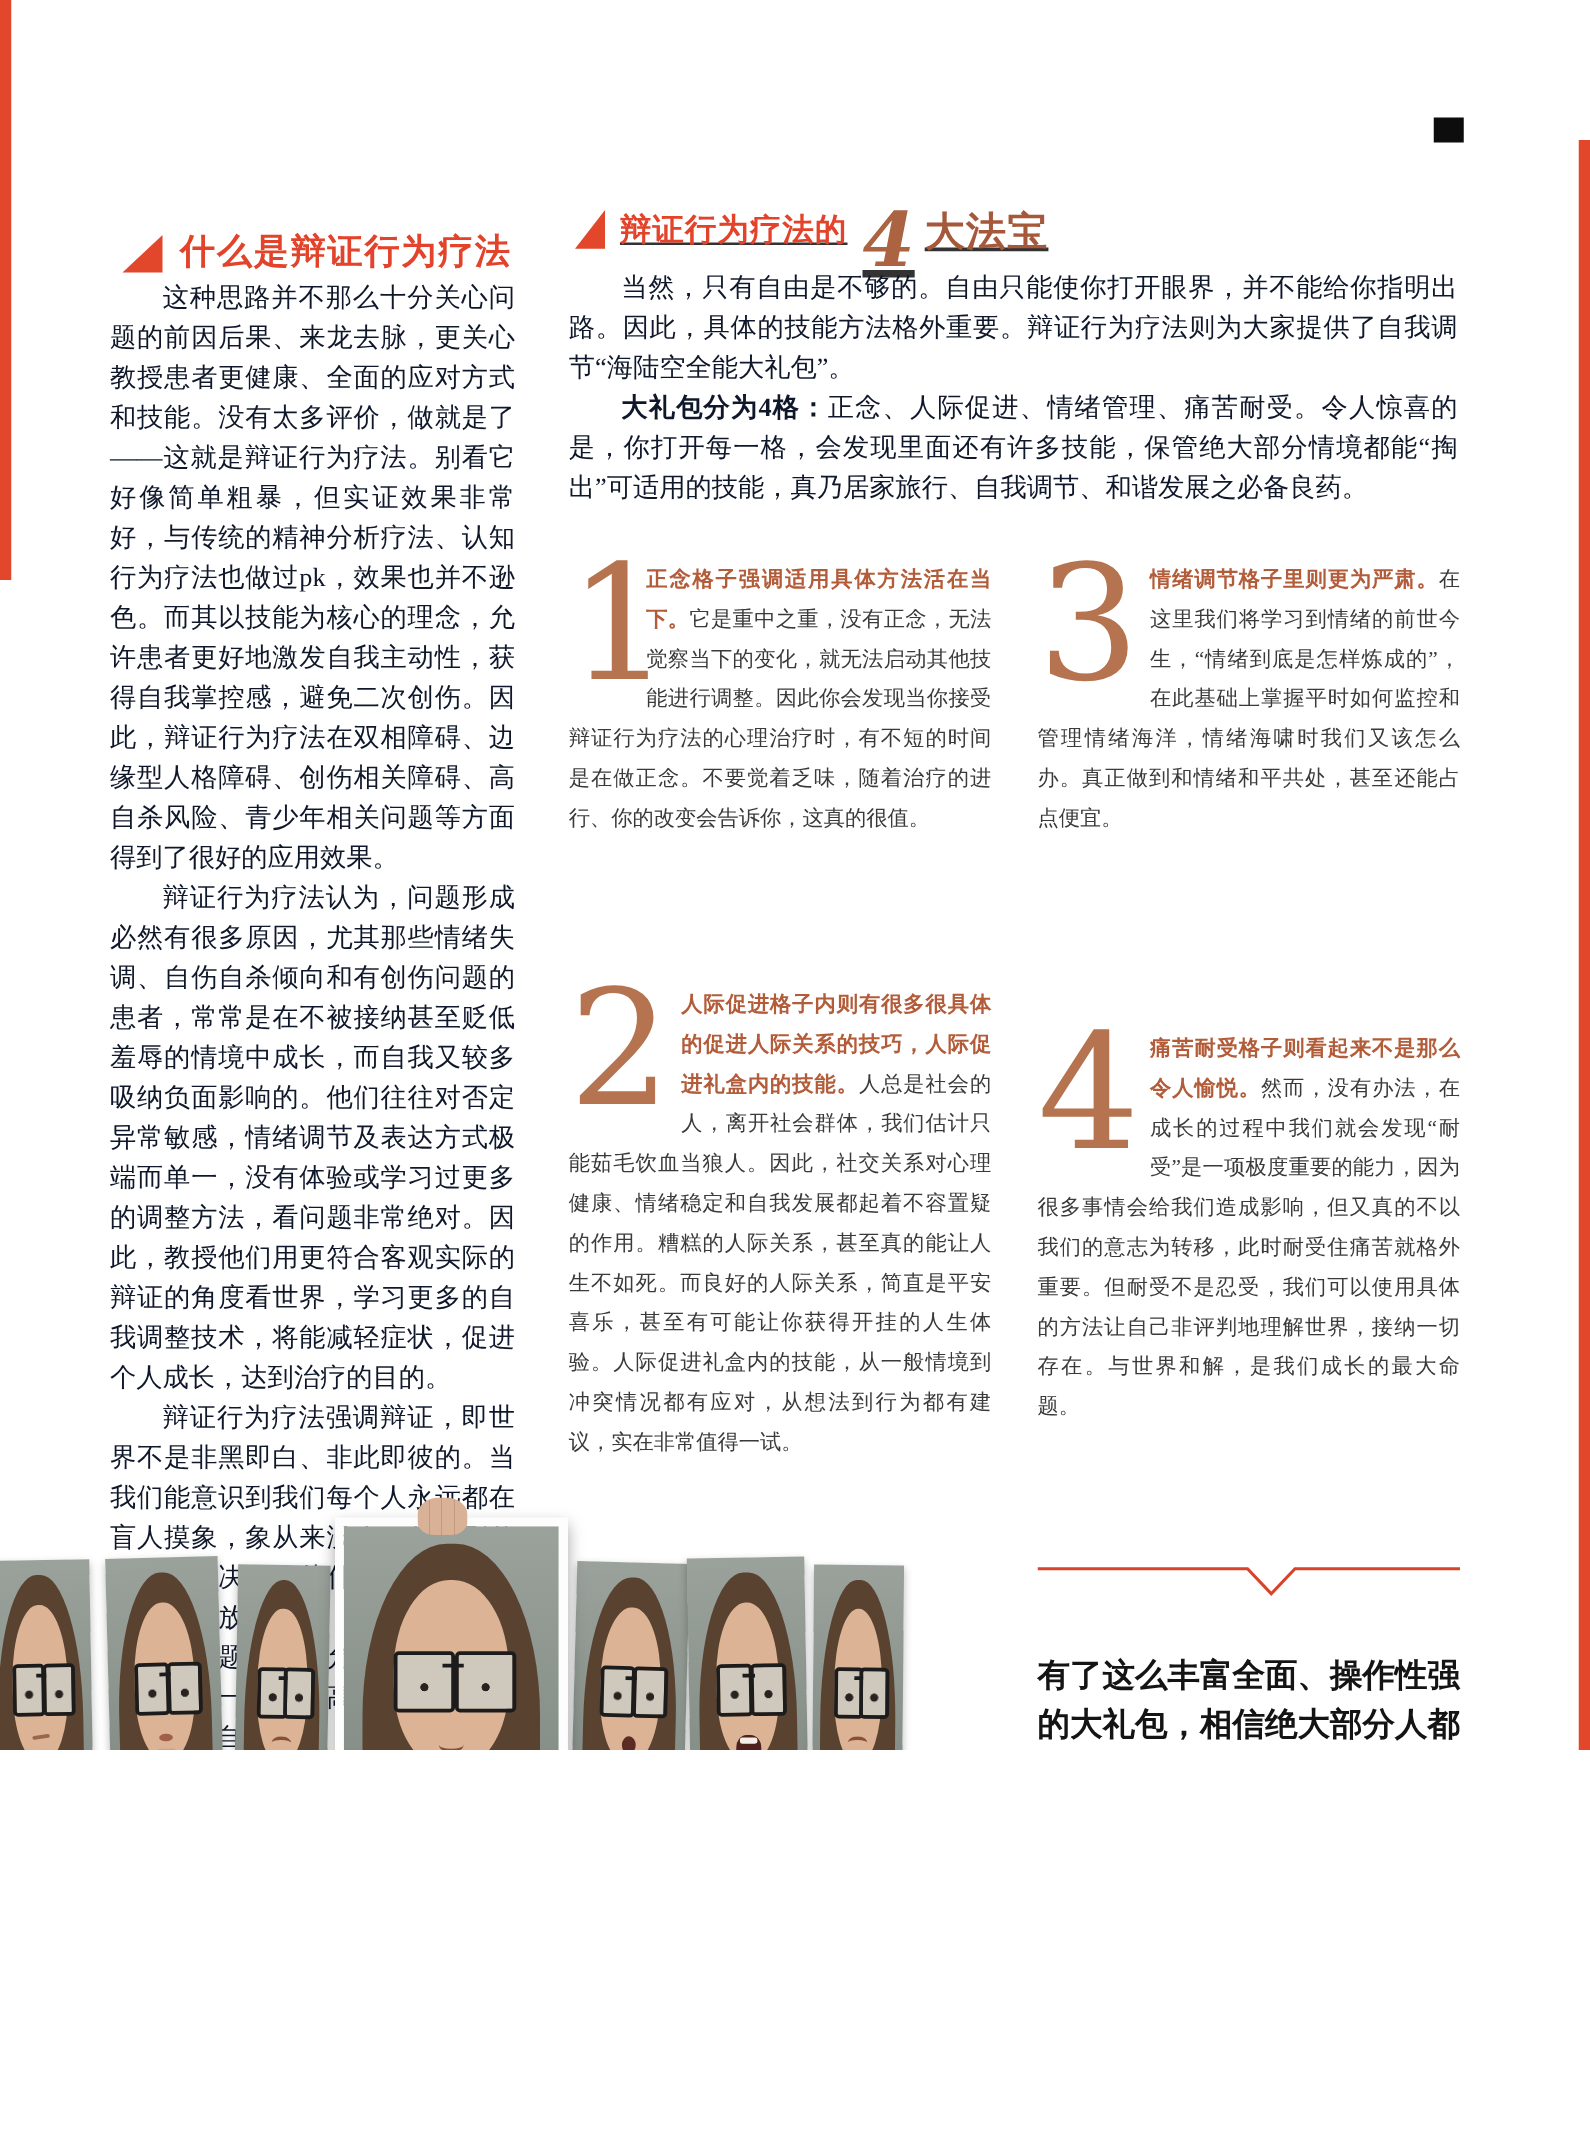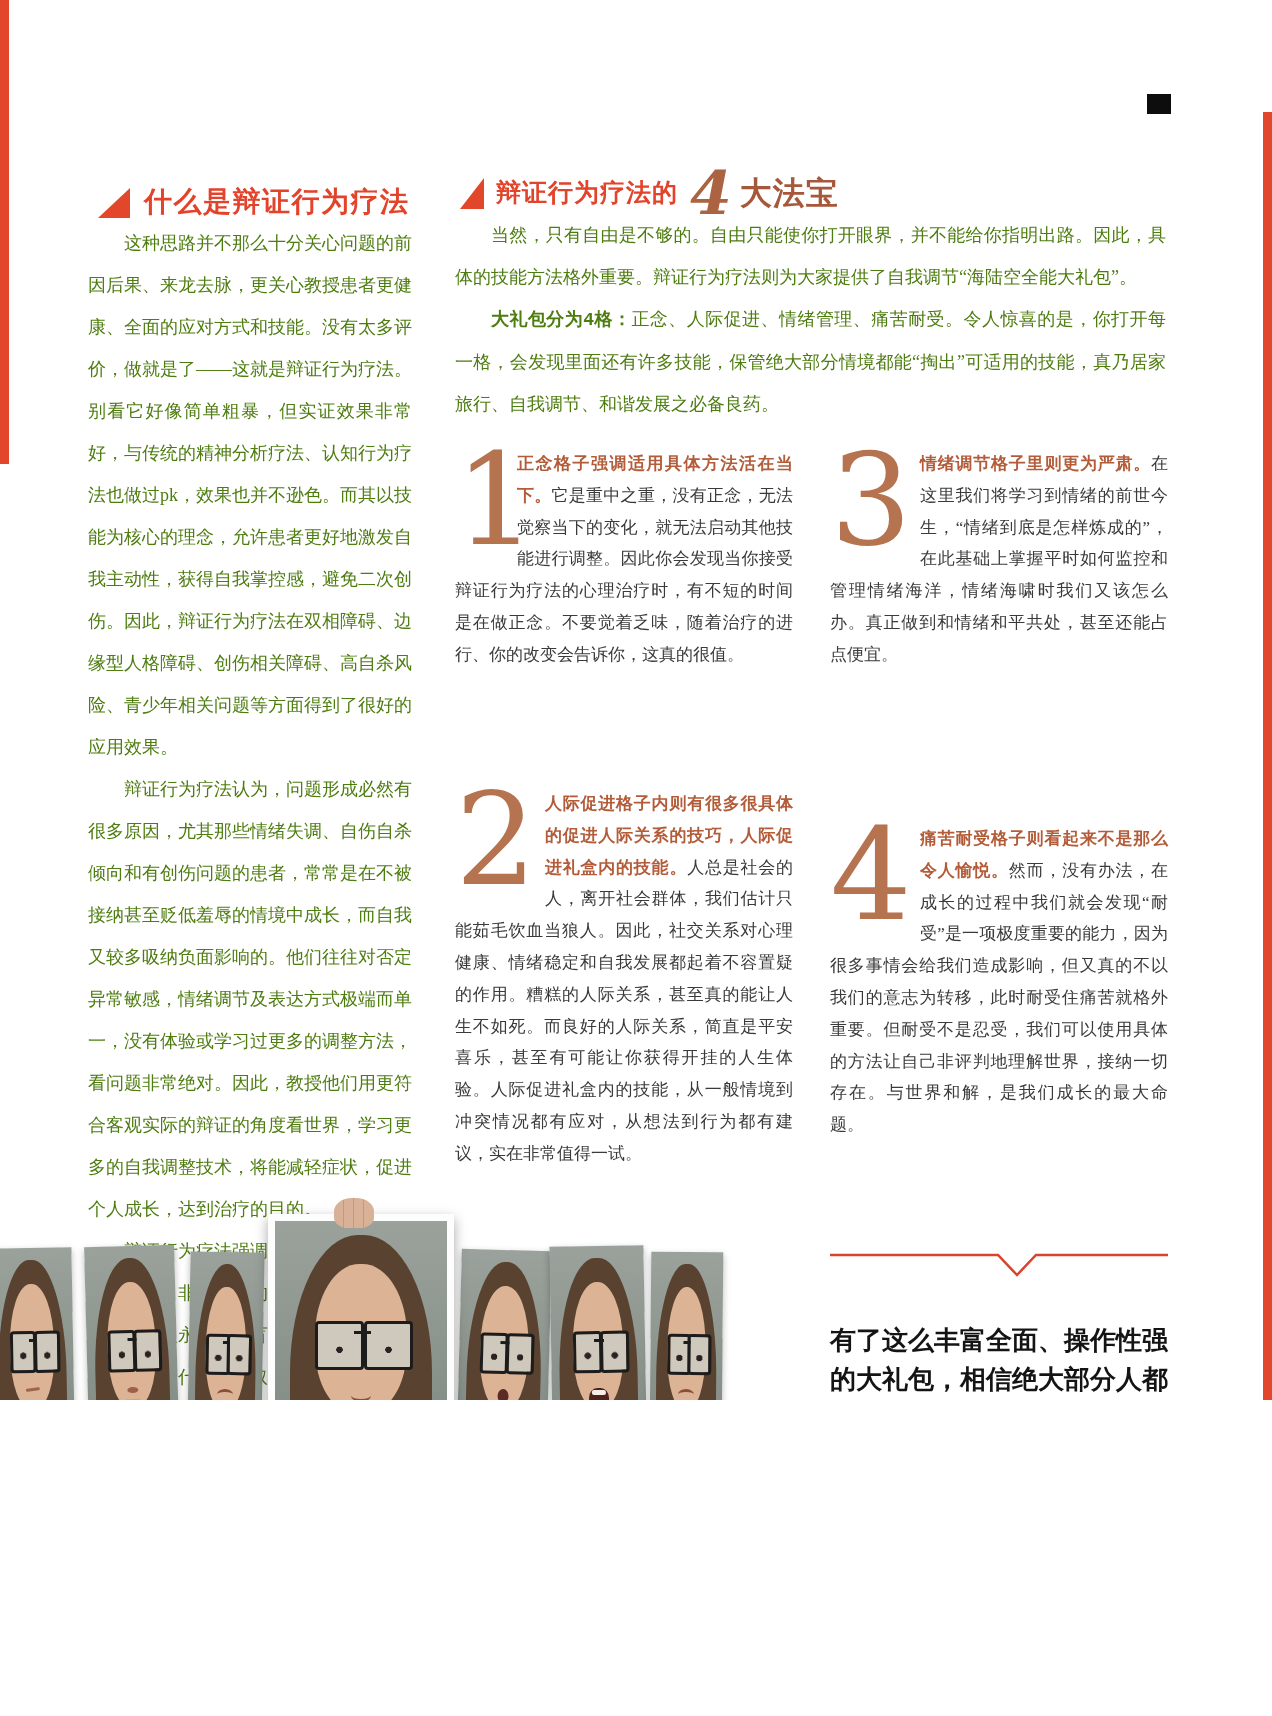--- a/index.html
+++ b/index.html
@@ -11,28 +11,28 @@
   .bar-right{position:absolute;left:1263px;top:112px;width:9px;height:1604px;background:#e2462b;}
   .corner-black{position:absolute;left:1147px;top:94px;width:24px;height:20px;background:#0d0d0d;}
 
   
   .tri{display:inline-block;width:0;height:0;border-left:32px solid transparent;
        border-bottom:30px solid #e2462b;margin-right:14px;}
   .tri.small{border-left:24px solid transparent;border-bottom:31px solid #e2462b;margin-right:12px;}
   .h-left{position:absolute;left:98px;top:186px;display:flex;align-items:flex-end;}
   .h-left .ht{font-size:28px;font-weight:bold;color:#e2432a;letter-spacing:1.5px;line-height:32px;
        font-family:"Liberation Serif","DejaVu Serif",serif;}
-  .h-right{position:absolute;left:460px;top:168px;display:flex;align-items:center;}
+  .h-right{position:absolute;left:460px;top:168px;display:flex;align-items:flex-start;text-decoration:underline;}
   .h-right .ht{font-size:25px;font-weight:bold;color:#e2432a;letter-spacing:1px;line-height:34px;}
   .h-right .big4{font-size:60px;font-style:italic;font-weight:bold;color:#ab6341;line-height:50px;
        margin:0 8px 0 12px;font-family:"DejaVu Serif","Liberation Serif",serif;}
   .h-right .ht2{font-size:32px;font-weight:bold;color:#a5583a;letter-spacing:1px;line-height:34px;}
 
   
-  .body-text{font-size:18px;line-height:42px;text-align:justify;color:#4d7c0f;}
+  .body-text{font-size:21px;line-height:32px;text-align:justify;color:#0f172a;}
   .body-text p{margin:0;text-indent:2em;}
   .left-col{position:absolute;left:88px;top:222px;width:324px;}
   .intro{position:absolute;left:455px;top:214px;width:711px;}
 
   
   .item{position:absolute;width:338px;}
   .i1{left:455px;top:448px;} .i2{left:455px;top:788px;}
   .i3{left:830px;top:448px;} .i4{left:830px;top:823px;}
   .item .num{float:left;width:82px;height:98px;margin:4px 8px 0 0;text-align:center;
        font-family:"DejaVu Serif","Liberation Serif",serif;font-size:128px;line-height:96px;
@@ -126,21 +126,21 @@
 
   <div class="h-right">
     <span class="tri small"></span>
     <span class="ht">辩证行为疗法的</span>
     <span class="big4">4</span>
     <span class="ht2">大法宝</span>
   </div>
 
   <div class="intro body-text">
     <p>当然，只有自由是不够的。自由只能使你打开眼界，并不能给你指明出路。因此，具体的技能方法格外重要。辩证行为疗法则为大家提供了自我调节“海陆空全能大礼包”。</p>
-    <p><b style="font-family:Liberation Mono, monospace;">大礼包分为4格：</b><span>正念、人际促进、情绪管理、痛苦耐受。令人惊喜的是，你打开每一格，会发现里面还有许多技能，保管绝大部分情境都能“掏出”可适用的技能，真乃居家旅行、自我调节、和谐发展之必备良药。</span></p>
+    <p><b style="font-family:Liberation Serif, serif;">大礼包分为4格：</b><span>正念、人际促进、情绪管理、痛苦耐受。令人惊喜的是，你打开每一格，会发现里面还有许多技能，保管绝大部分情境都能“掏出”可适用的技能，真乃居家旅行、自我调节、和谐发展之必备良药。</span></p>
   </div>
 
   <div class="item i1">
     <div class="num n1">1</div>
     <p><span class="lead">正念格子强调适用具体方法活在当下。</span><span>它是重中之重，没有正念，无法觉察当下的变化，就无法启动其他技能进行调整。因此你会发现当你接受辩证行为疗法的心理治疗时，有不短的时间是在做正念。不要觉着乏味，随着治疗的进行、你的改变会告诉你，这真的很值。</span></p>
   </div>
   <div class="item i2">
     <div class="num">2</div>
     <p><span class="lead">人际促进格子内则有很多很具体的促进人际关系的技巧，人际促进礼盒内的技能。</span><span>人总是社会的人，离开社会群体，我们估计只能茹毛饮血当狼人。因此，社交关系对心理健康、情绪稳定和自我发展都起着不容置疑的作用。糟糕的人际关系，甚至真的能让人生不如死。而良好的人际关系，简直是平安喜乐，甚至有可能让你获得开挂的人生体验。人际促进礼盒内的技能，从一般情境到冲突情况都有应对，从想法到行为都有建议，实在非常值得一试。</span></p>
   </div>

